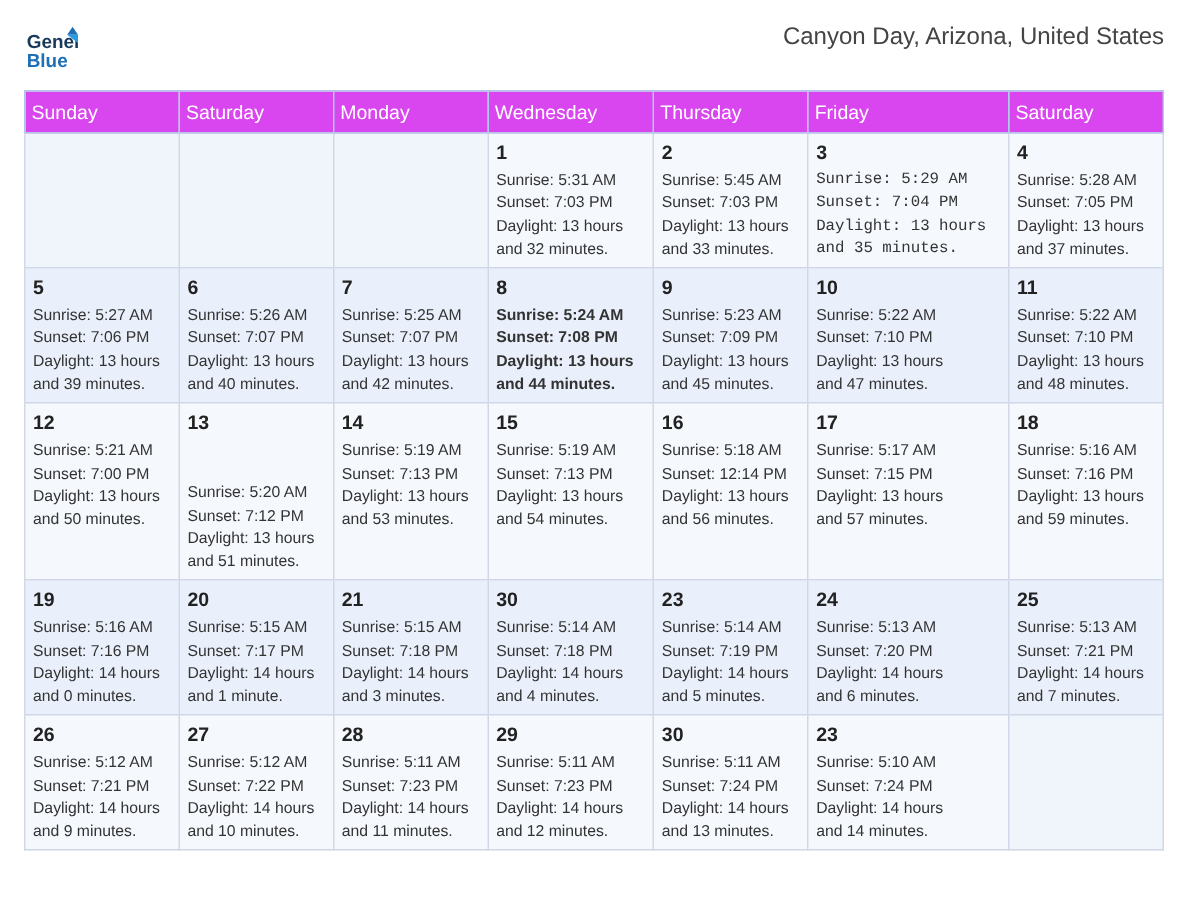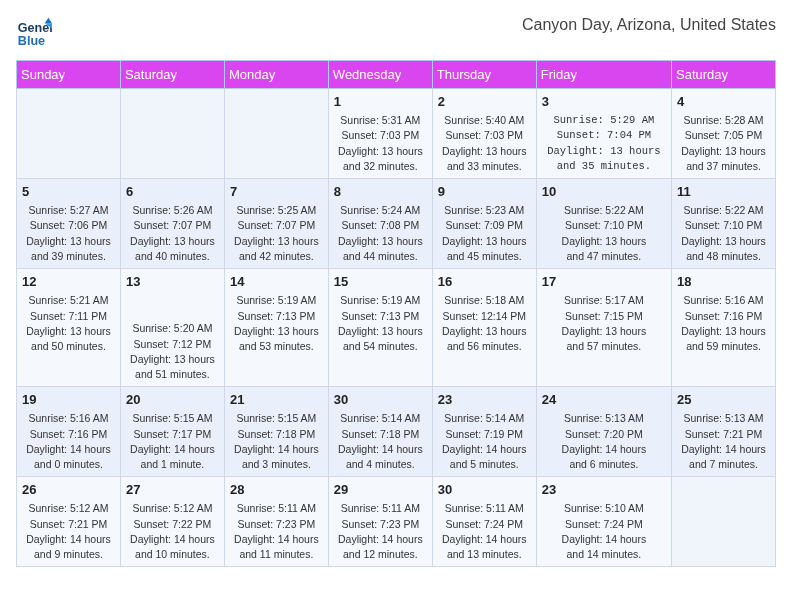--- a/index.html
+++ b/index.html
@@ -71,21 +71,20 @@
     .day-num {
       font-weight: bold;
       font-size: 13px;
       display: block;
       margin-bottom: 2px;
     }
     .day-detail {
       font-size: 10.5px;
       color: #333;
       line-height: 1.45;
-      text-align: center;
     }
     .empty-cell {
       background: #f0f4fb !important;
     }
   </style>
 </head>
 <body>
 
 <div class="header">
   <div class="logo">
@@ -120,21 +119,21 @@
         <td class="empty-cell"></td>
         <td>
           <span class="day-num">1</span>
           <div class="day-detail" style="white-space: pre-line;">Sunrise: 5:31 AM
 Sunset: 7:03 PM
 Daylight: 13 hours
 and 32 minutes.</div>
         </td>
         <td>
           <span class="day-num">2</span>
-          <div class="day-detail" style="white-space: pre-line;">Sunrise: 5:40 AM
+          <div class="day-detail" style="white-space: pre-line;">Sunrise: 5:45 AM
 Sunset: 7:03 PM
 Daylight: 13 hours
 and 33 minutes.</div>
         </td>
         <td>
           <span class="day-num">3</span>
           <div class="day-detail" style="white-space: pre-line; font-family: Liberation Mono, monospace;">Sunrise: 5:29 AM
 Sunset: 7:04 PM
 Daylight: 13 hours
 and 35 minutes.</div>
@@ -164,21 +163,21 @@
         </td>
         <td>
           <span class="day-num">7</span>
           <div class="day-detail" style="white-space: pre-line;">Sunrise: 5:25 AM
 Sunset: 7:07 PM
 Daylight: 13 hours
 and 42 minutes.</div>
         </td>
         <td>
           <span class="day-num">8</span>
-          <div class="day-detail" style="white-space: pre-line;">Sunrise: 5:24 AM
+          <div class="day-detail" style="white-space: pre-line; font-weight: bold;">Sunrise: 5:24 AM
 Sunset: 7:08 PM
 Daylight: 13 hours
 and 44 minutes.</div>
         </td>
         <td>
           <span class="day-num">9</span>
           <div class="day-detail" style="white-space: pre-line;">Sunrise: 5:23 AM
 Sunset: 7:09 PM
 Daylight: 13 hours
 and 45 minutes.</div>
@@ -195,21 +194,21 @@
           <div class="day-detail" style="white-space: pre-line;">Sunrise: 5:22 AM
 Sunset: 7:10 PM
 Daylight: 13 hours
 and 48 minutes.</div>
         </td>
       </tr>
       <tr>
         <td>
           <span class="day-num">12</span>
           <div class="day-detail" style="white-space: pre-line;">Sunrise: 5:21 AM
-Sunset: 7:11 PM
+Sunset: 7:00 PM
 Daylight: 13 hours
 and 50 minutes.</div>
         </td>
         <td>
           <span class="day-num">13</span>
           <div class="day-detail" style="white-space: pre-line; margin-top: 30px;">Sunrise: 5:20 AM
 Sunset: 7:12 PM
 Daylight: 13 hours
 and 51 minutes.</div>
         </td>

